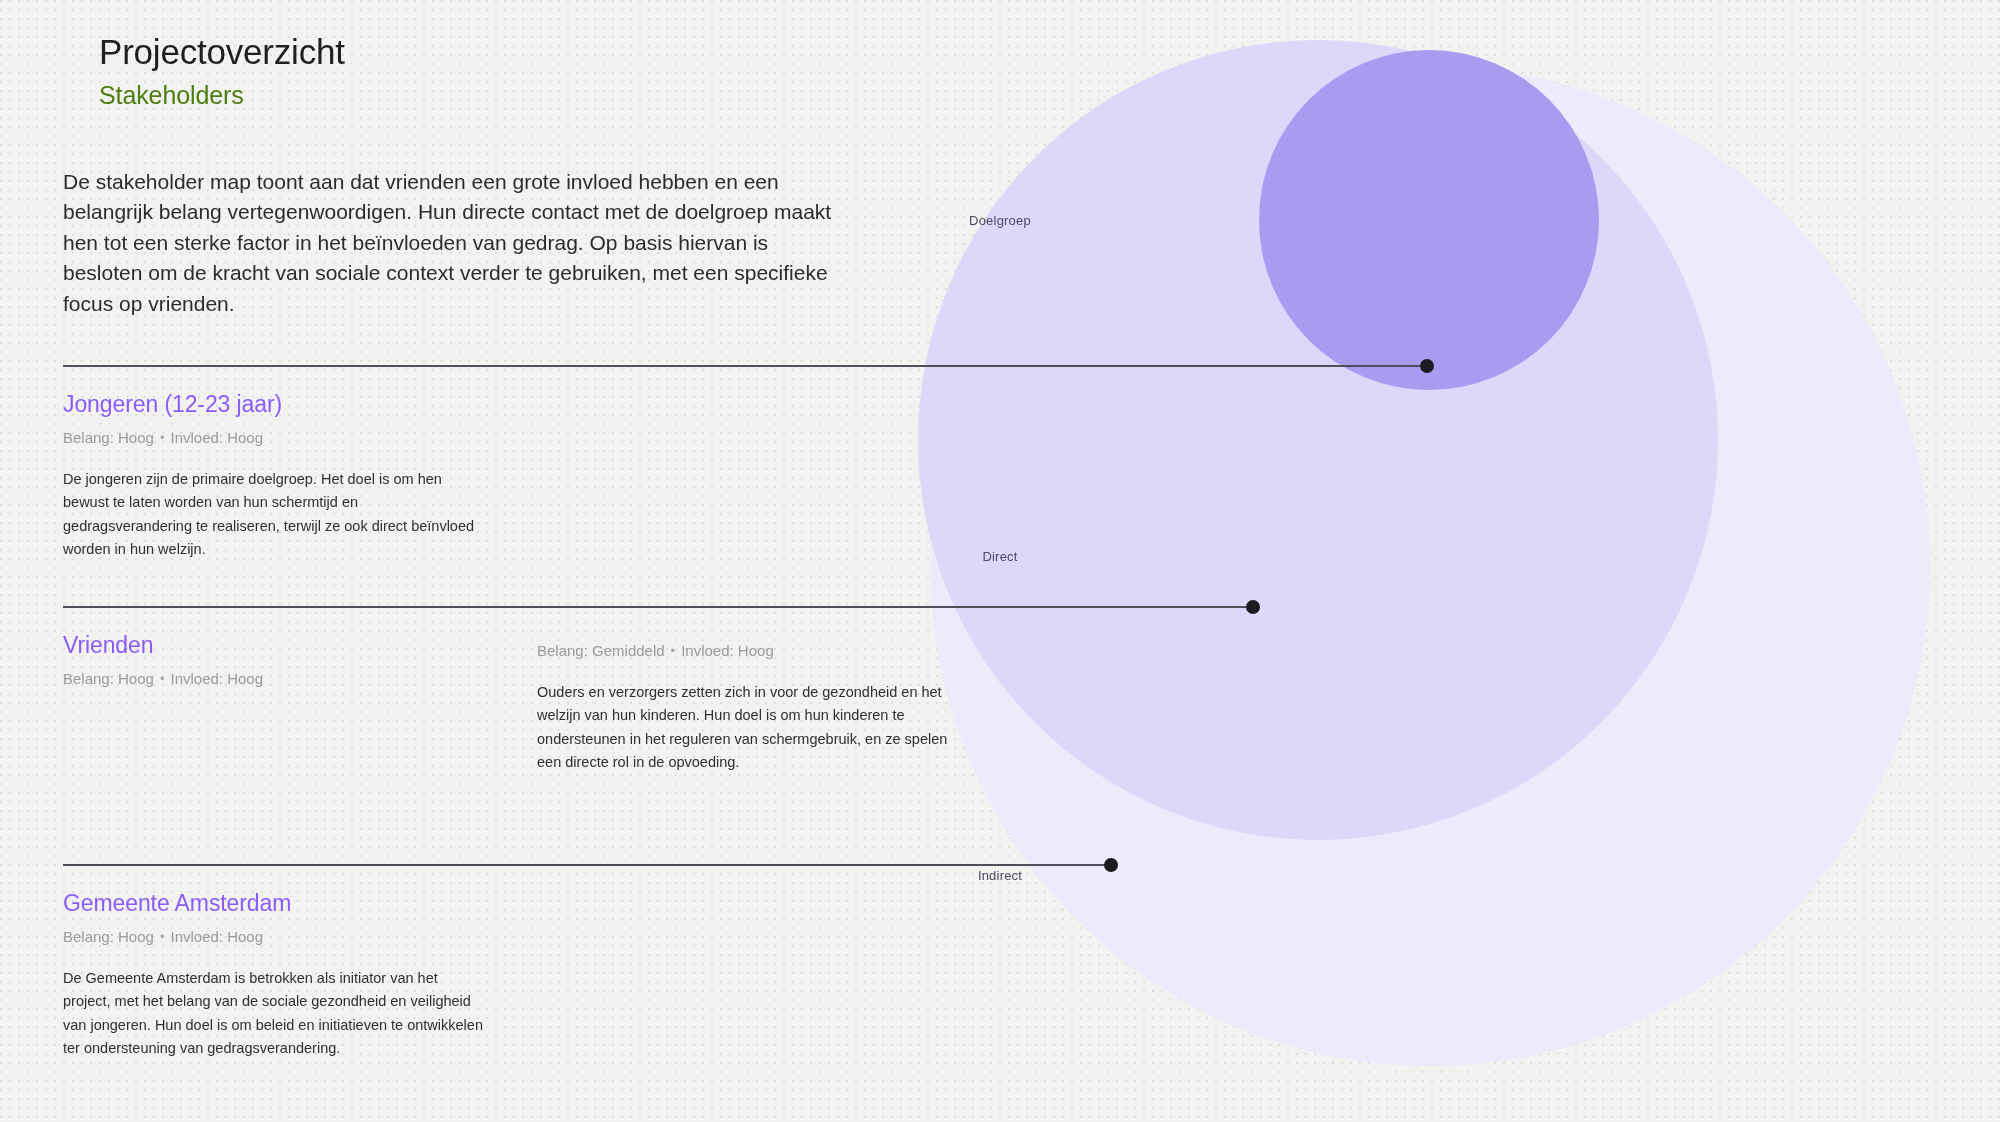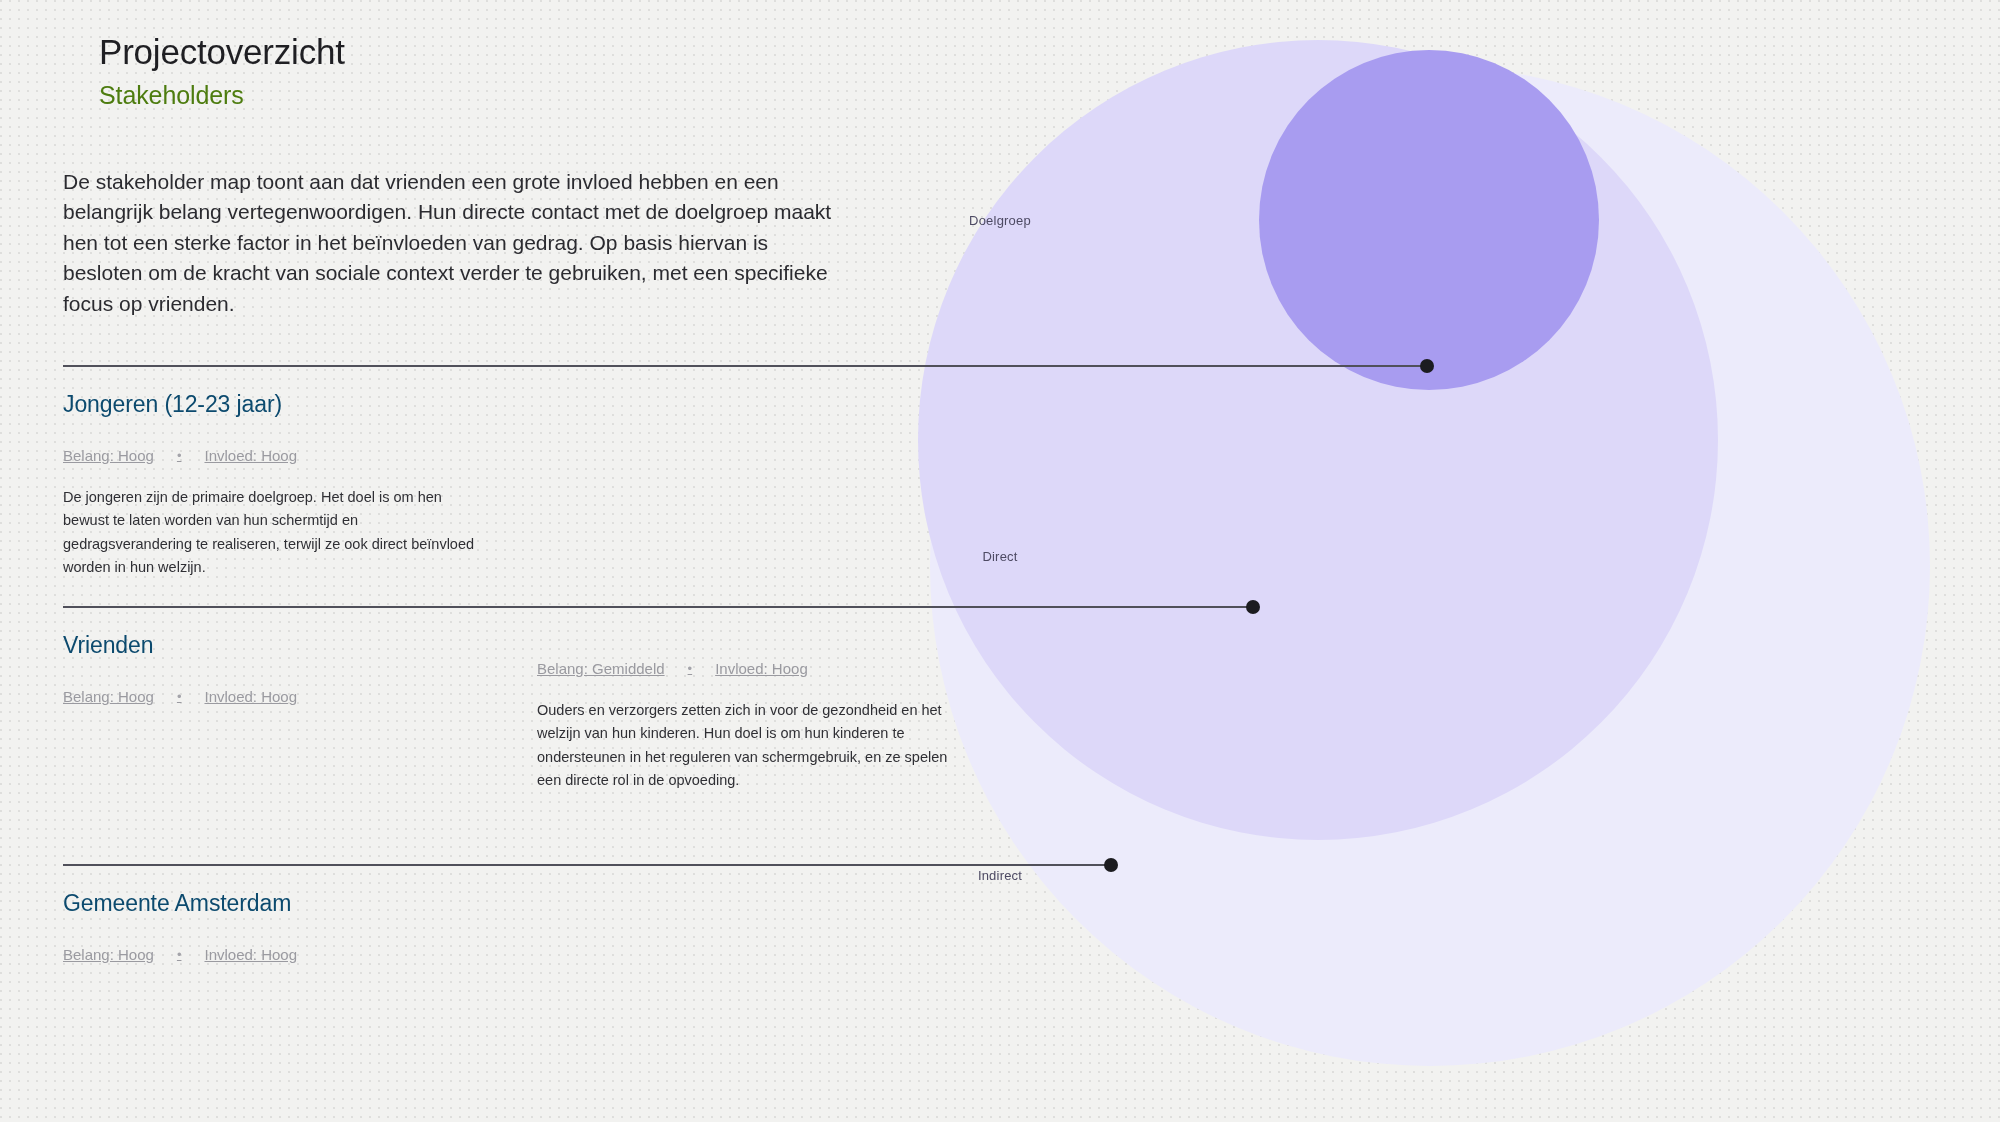--- a/index.html
+++ b/index.html
@@ -137,33 +137,32 @@
     left: 63px;
     display: flex;
     gap: 0px;
   }
 
   .card { width: 474px; }
 
   .card-title {
     font-size: 23px;
     font-weight: 400;
-    color: #0c4a6e;
+    color: #8b5cf6;
     letter-spacing: -0.1px;
     line-height: 1.2;
   }
 
   .card-meta {
-    margin-top: 28px;
+    margin-top: 10px;
     font-size: 15px;
     color: #9a9aa0;
     display: flex;
     align-items: center;
-    gap: 23px;
-    text-decoration: underline;
+    gap: 6px;
   }
 
   .meta-sep {
     font-size: 13px;
     color: #a4a4aa;
     line-height: 1;
   }
 
   .card-desc {
     margin-top: 22px;
@@ -239,17 +238,18 @@
     <div class="divider" style="width: 1045px;"></div>
     <div class="divider-dot" style="left: 1104px;"></div>
     <div class="cards">
       <div class="card">
         <div class="card-title">Gemeente Amsterdam</div>
         <div class="card-meta">
           <span>Belang: Hoog</span>
           <span class="meta-sep">•</span>
           <span>Invloed: Hoog</span>
         </div>
+        <div class="card-desc">De Gemeente Amsterdam is betrokken als initiator van het project, met het belang van de sociale gezondheid en veiligheid van jongeren. Hun doel is om beleid en initiatieven te ontwikkelen ter ondersteuning van gedragsverandering.</div>
       </div>
     </div>
   </div>
 
 </div>
 
 </body></html>

